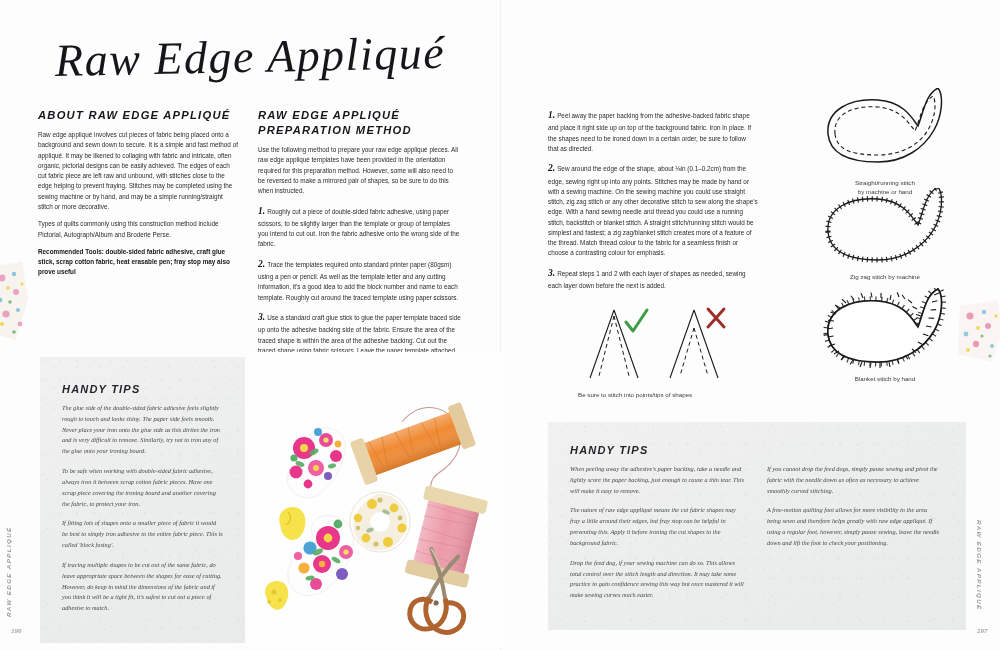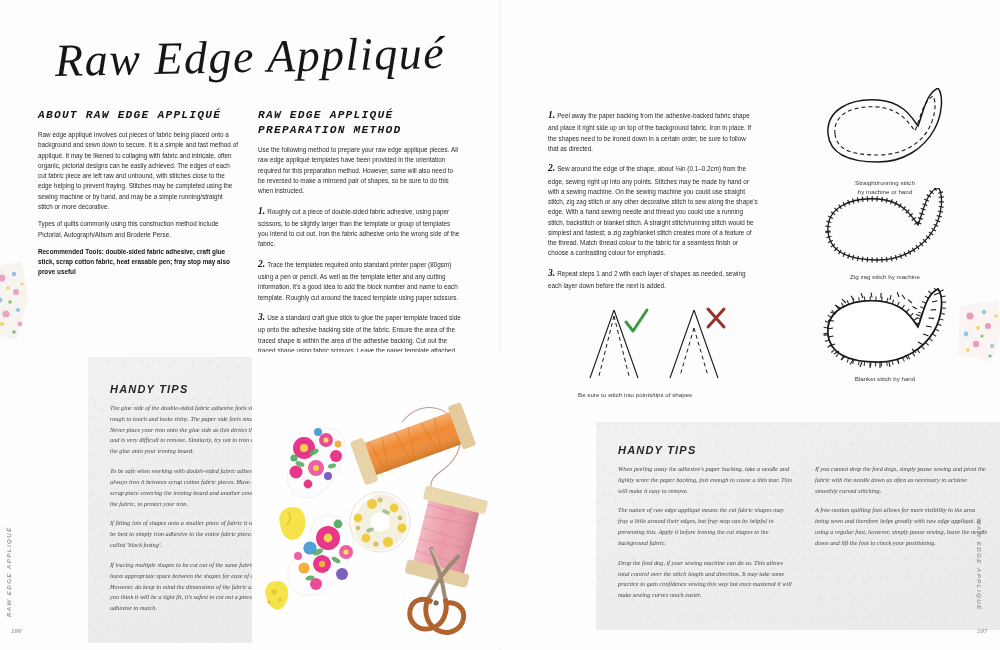--- a/index.html
+++ b/index.html
@@ -23,21 +23,21 @@
     font-style: italic;
     font-size: 46px;
     font-weight: 400;
     letter-spacing: 1.5px;
     color: #15161a;
     transform: rotate(-1.2deg);
   }
 
   
   .sec-head {
-    font-family: Liberation Mono, monospace;
+    font-family: Liberation Sans, sans-serif;
     font-style: italic;
     font-weight: 700;
     font-size: 11.2px;
     letter-spacing: 1.25px;
     color: #15161a;
     line-height: 1.35;
     text-transform: uppercase;
     margin: 0 0 7px 0;
   }
 
@@ -69,21 +69,20 @@
   
   .tips-box {
     position: absolute;
     background:
       radial-gradient(circle at 18% 22%, rgba(170,170,175,.10) 0 1px, transparent 1px),
       radial-gradient(circle at 62% 48%, rgba(160,160,168,.09) 0 1px, transparent 1px),
       radial-gradient(circle at 84% 77%, rgba(175,175,180,.08) 0 1px, transparent 1px),
       radial-gradient(circle at 35% 88%, rgba(165,165,172,.08) 0 1px, transparent 1px),
       linear-gradient(155deg, #f1f1f1 0%, #eceded 45%, #e9eaea 100%);
     background-size: 17px 19px, 23px 21px, 29px 27px, 19px 25px, 100% 100%;
-    margin-left: 48px;
   }
   .tips-head {
     font-family: "Liberation Sans", sans-serif;
     font-style: italic;
     font-weight: 700;
     font-size: 11px;
     letter-spacing: 1.2px;
     color: #242529;
     margin: 0 0 8px 0;
   }

